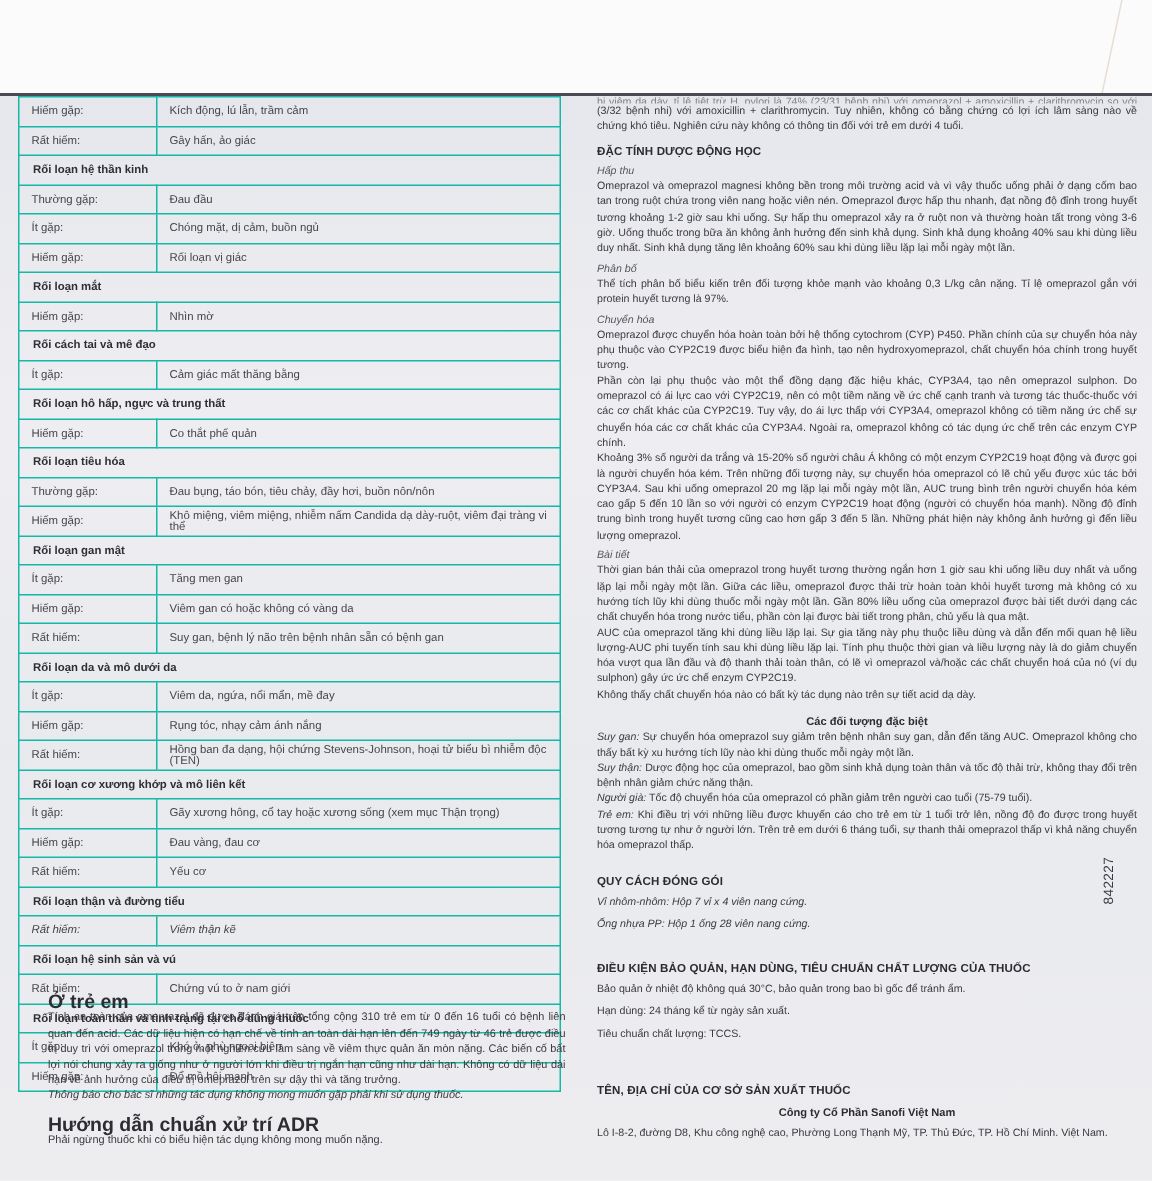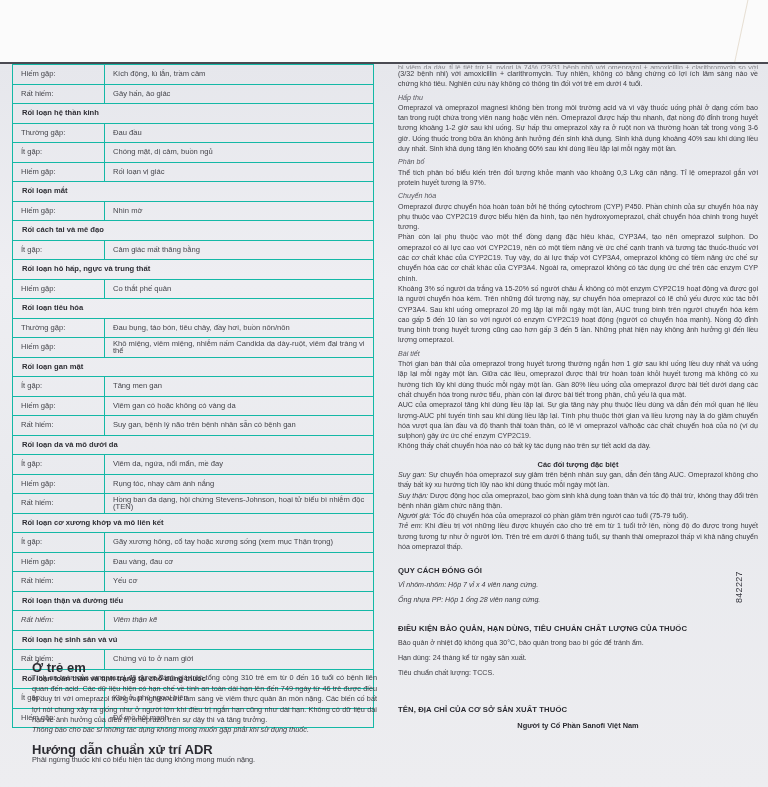--- a/index.html
+++ b/index.html
@@ -201,20 +201,21 @@
   <p style="text-align:justify;">Tính an toàn của omeprazol đã được đánh giá trên tổng cộng 310 trẻ em từ 0 đến 16 tuổi có bệnh liên quan đến acid. Các dữ liệu hiện có hạn chế về tính an toàn dài hạn lên đến 749 ngày từ 46 trẻ được điều trị duy trì với omeprazol trong một nghiên cứu lâm sàng về viêm thực quản ăn mòn nặng. Các biến cố bất lợi nói chung xảy ra giống như ở người lớn khi điều trị ngắn hạn cũng như dài hạn. Không có dữ liệu dài hạn về ảnh hưởng của điều trị omeprazol trên sự dậy thì và tăng trưởng.</p>
   <p class="it">Thông báo cho bác sĩ những tác dụng không mong muốn gặp phải khi sử dụng thuốc.</p>
   <div class="gap"></div>
   <h4>Hướng dẫn chuẩn xử trí ADR</h4>
   <p>Phải ngừng thuốc khi có biểu hiện tác dụng không mong muốn nặng.</p>
 </div>
 
 <div class="right-col">
   <p class="cut">bị viêm dạ dày, tỉ lệ tiệt trừ H. pylori là 74% (23/31 bệnh nhi) với omeprazol + amoxicillin + clarithromycin so với 9%</p>
   <p>(3/32 bệnh nhi) với amoxicillin + clarithromycin. Tuy nhiên, không có bằng chứng có lợi ích lâm sàng nào về chứng khó tiêu. Nghiên cứu này không có thông tin đối với trẻ em dưới 4 tuổi.</p>
+  <h3>ĐẶC TÍNH DƯỢC ĐỘNG HỌC</h3>
   <p class="sub">Hấp thu</p>
   <p>Omeprazol và omeprazol magnesi không bền trong môi trường acid và vì vậy thuốc uống phải ở dạng cốm bao tan trong ruột chứa trong viên nang hoặc viên nén. Omeprazol được hấp thu nhanh, đạt nồng độ đỉnh trong huyết tương khoảng 1-2 giờ sau khi uống. Sự hấp thu omeprazol xảy ra ở ruột non và thường hoàn tất trong vòng 3-6 giờ. Uống thuốc trong bữa ăn không ảnh hưởng đến sinh khả dụng. Sinh khả dụng khoảng 40% sau khi dùng liều duy nhất. Sinh khả dụng tăng lên khoảng 60% sau khi dùng liều lặp lại mỗi ngày một lần.</p>
   <p class="sub">Phân bố</p>
   <p>Thể tích phân bố biểu kiến trên đối tượng khỏe mạnh vào khoảng 0,3 L/kg cân nặng. Tỉ lệ omeprazol gắn với protein huyết tương là 97%.</p>
   <p class="sub">Chuyển hóa</p>
   <p>Omeprazol được chuyển hóa hoàn toàn bởi hệ thống cytochrom (CYP) P450. Phần chính của sự chuyển hóa này phụ thuộc vào CYP2C19 được biểu hiện đa hình, tạo nên hydroxyomeprazol, chất chuyển hóa chính trong huyết tương.</p>
   <p>Phần còn lại phụ thuộc vào một thể đồng dạng đặc hiệu khác, CYP3A4, tạo nên omeprazol sulphon. Do omeprazol có ái lực cao với CYP2C19, nên có một tiềm năng về ức chế cạnh tranh và tương tác thuốc-thuốc với các cơ chất khác của CYP2C19. Tuy vậy, do ái lực thấp với CYP3A4, omeprazol không có tiềm năng ức chế sự chuyển hóa các cơ chất khác của CYP3A4. Ngoài ra, omeprazol không có tác dụng ức chế trên các enzym CYP chính.</p>
   <p>Khoảng 3% số người da trắng và 15-20% số người châu Á không có một enzym CYP2C19 hoạt động và được gọi là người chuyển hóa kém. Trên những đối tượng này, sự chuyển hóa omeprazol có lẽ chủ yếu được xúc tác bởi CYP3A4. Sau khi uống omeprazol 20 mg lặp lại mỗi ngày một lần, AUC trung bình trên người chuyển hóa kém cao gấp 5 đến 10 lần so với người có enzym CYP2C19 hoạt động (người có chuyển hóa mạnh). Nồng độ đỉnh trung bình trong huyết tương cũng cao hơn gấp 3 đến 5 lần. Những phát hiện này không ảnh hưởng gì đến liều lượng omeprazol.</p>
   <p class="sub">Bài tiết</p>
   <p>Thời gian bán thải của omeprazol trong huyết tương thường ngắn hơn 1 giờ sau khi uống liều duy nhất và uống lặp lại mỗi ngày một lần. Giữa các liều, omeprazol được thải trừ hoàn toàn khỏi huyết tương mà không có xu hướng tích lũy khi dùng thuốc mỗi ngày một lần. Gần 80% liều uống của omeprazol được bài tiết dưới dạng các chất chuyển hóa trong nước tiểu, phần còn lại được bài tiết trong phân, chủ yếu là qua mật.</p>
@@ -233,16 +234,17 @@
   <p class="it line">Vỉ nhôm-nhôm:  Hộp 7 vỉ x 4 viên nang cứng.</p>
   <p class="it line">Ống nhựa PP: Hộp 1 ống 28 viên nang cứng.</p>
   <div class="gap"></div>
   <h3>ĐIỀU KIỆN BẢO QUẢN, HẠN DÙNG, TIÊU CHUẨN CHẤT LƯỢNG CỦA THUỐC</h3>
   <p class="line">Bảo quản ở nhiệt độ không quá 30°C, bảo quản trong bao bì gốc để tránh ẩm.</p>
   <p class="line">Hạn dùng: 24 tháng kể từ ngày sản xuất.</p>
   <p class="line">Tiêu chuẩn chất lượng: TCCS.</p>
   <div class="gap"></div>
   <div class="gap"></div>
   <h3>TÊN, ĐỊA CHỈ CỦA CƠ SỞ SẢN XUẤT THUỐC</h3>
-  <h4 style="margin-top:5px;">Người ty Cổ Phần Sanofi Việt Nam</h4>
+  <h4 style="margin-top:5px;">Công ty Cổ Phần Sanofi Việt Nam</h4>
+  <p style="margin-top:3px;">Lô I-8-2, đường D8, Khu công nghệ cao, Phường Long Thạnh Mỹ, TP. Thủ Đức, TP. Hồ Chí Minh. Việt Nam.</p>
 </div>
 
 <div class="code">842227</div>
 
 </body></html>

